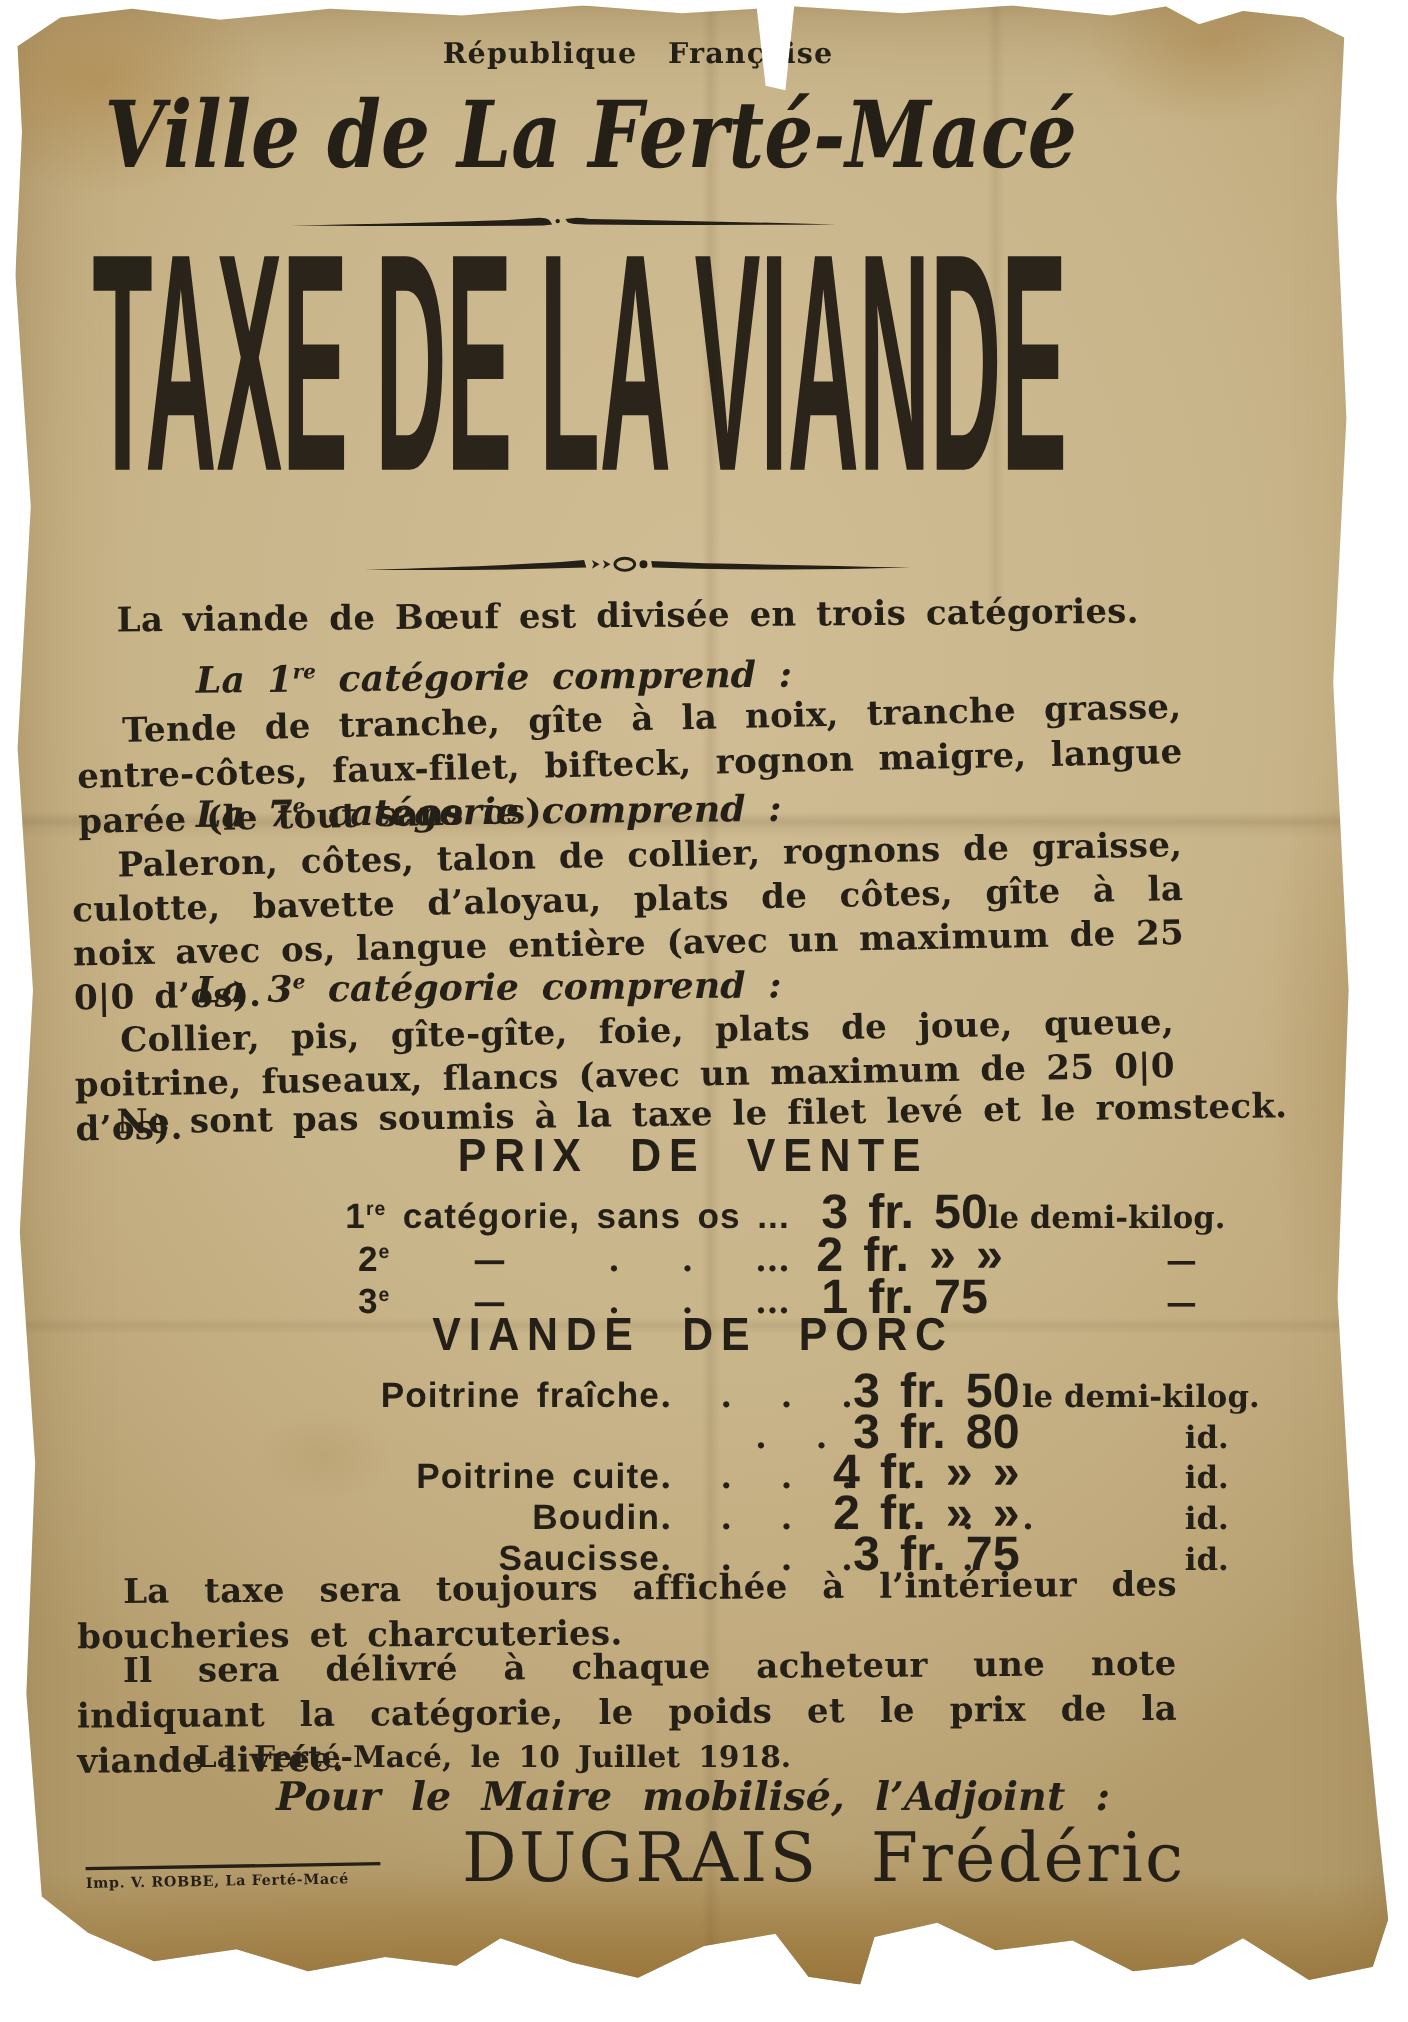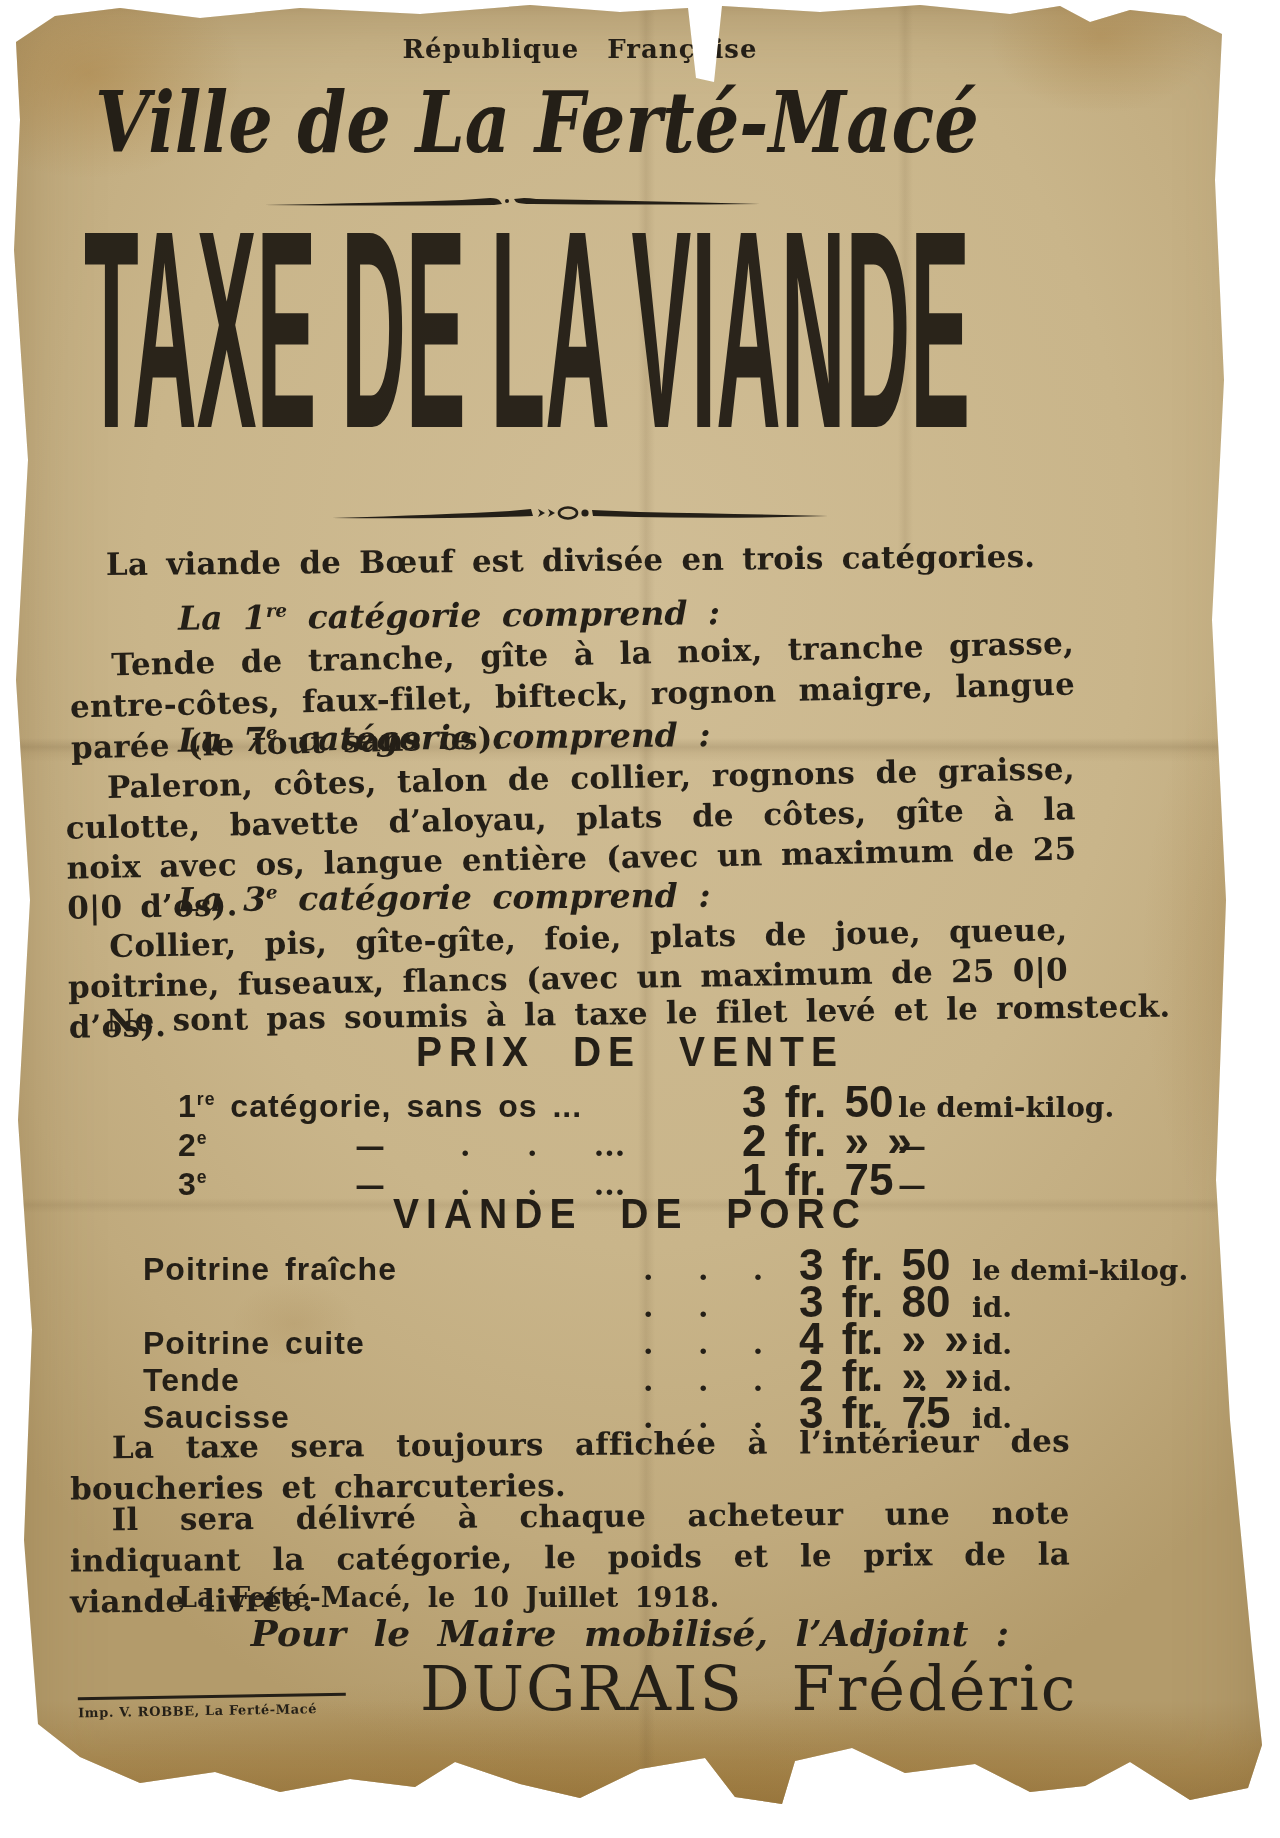--- a/index.html
+++ b/index.html
@@ -67,25 +67,25 @@
   .p5{top:993px;left:106px;transform:rotate(-.8deg);}
 
   .sect-title{
     left:0;width:1260px;text-align:center;
     font-family:"Liberation Sans", sans-serif;font-weight:bold;font-size:39px;
     letter-spacing:7px;word-spacing:20px;transform:scaleY(1.08);
   }
   .beef-title{top:1030px;}
   .pork-title{top:1192px;}
 
-  .b-row,.p-row{display:grid;align-items:baseline;}
+  .b-row,.p-row{display:grid;align-items:baseline;text-align:right;}
   .beef-table{top:1077px;left:178px;width:910px;}
   .b-row{grid-template-columns:177px 105px 258px 180px 190px;height:39px;}
   .p-row{grid-template-columns:500px 152px 175px 190px;height:37px;}
-  .pork-table{top:1240px;left:100px;width:1020px;margin-left:43px;}
+  .pork-table{top:1240px;left:100px;width:1020px;}
   .t-name{
     font-family:"Liberation Sans", sans-serif;font-weight:bold;font-size:32px;
     letter-spacing:1px;word-spacing:5px;white-space:nowrap;grid-column:1;
   }
   .row-span .t-name{grid-column:1 / 4;}
   .t-dash{grid-column:2;font-weight:bold;font-size:30px;}
   .t-dots{grid-column:3;font-weight:bold;font-size:30px;word-spacing:46px;white-space:pre;}
   .b-row .t-price{grid-column:4;padding-left:24px;}
   .b-row .t-unit{grid-column:5;}
   .p-row .t-dots{grid-column:2;word-spacing:34px;}
@@ -199,21 +199,21 @@
       <span class="t-price">3 fr. 80</span>
       <span class="t-unit">id.</span>
     </div>
     <div class="p-row">
       <span class="t-name">Poitrine cuite</span>
       <span class="t-dots">. . . . .</span>
       <span class="t-price">4 fr. » »</span>
       <span class="t-unit">id.</span>
     </div>
     <div class="p-row">
-      <span class="t-name">Tende</span>
+      <span class="t-name">Boudin</span>
       <span class="t-dots">. . . . . . .</span>
       <span class="t-price">2 fr. » »</span>
       <span class="t-unit">id.</span>
     </div>
     <div class="p-row">
       <span class="t-name">Saucisse</span>
       <span class="t-dots">. . . . . .</span>
       <span class="t-price">3 fr. 75</span>
       <span class="t-unit">id.</span>
     </div>

